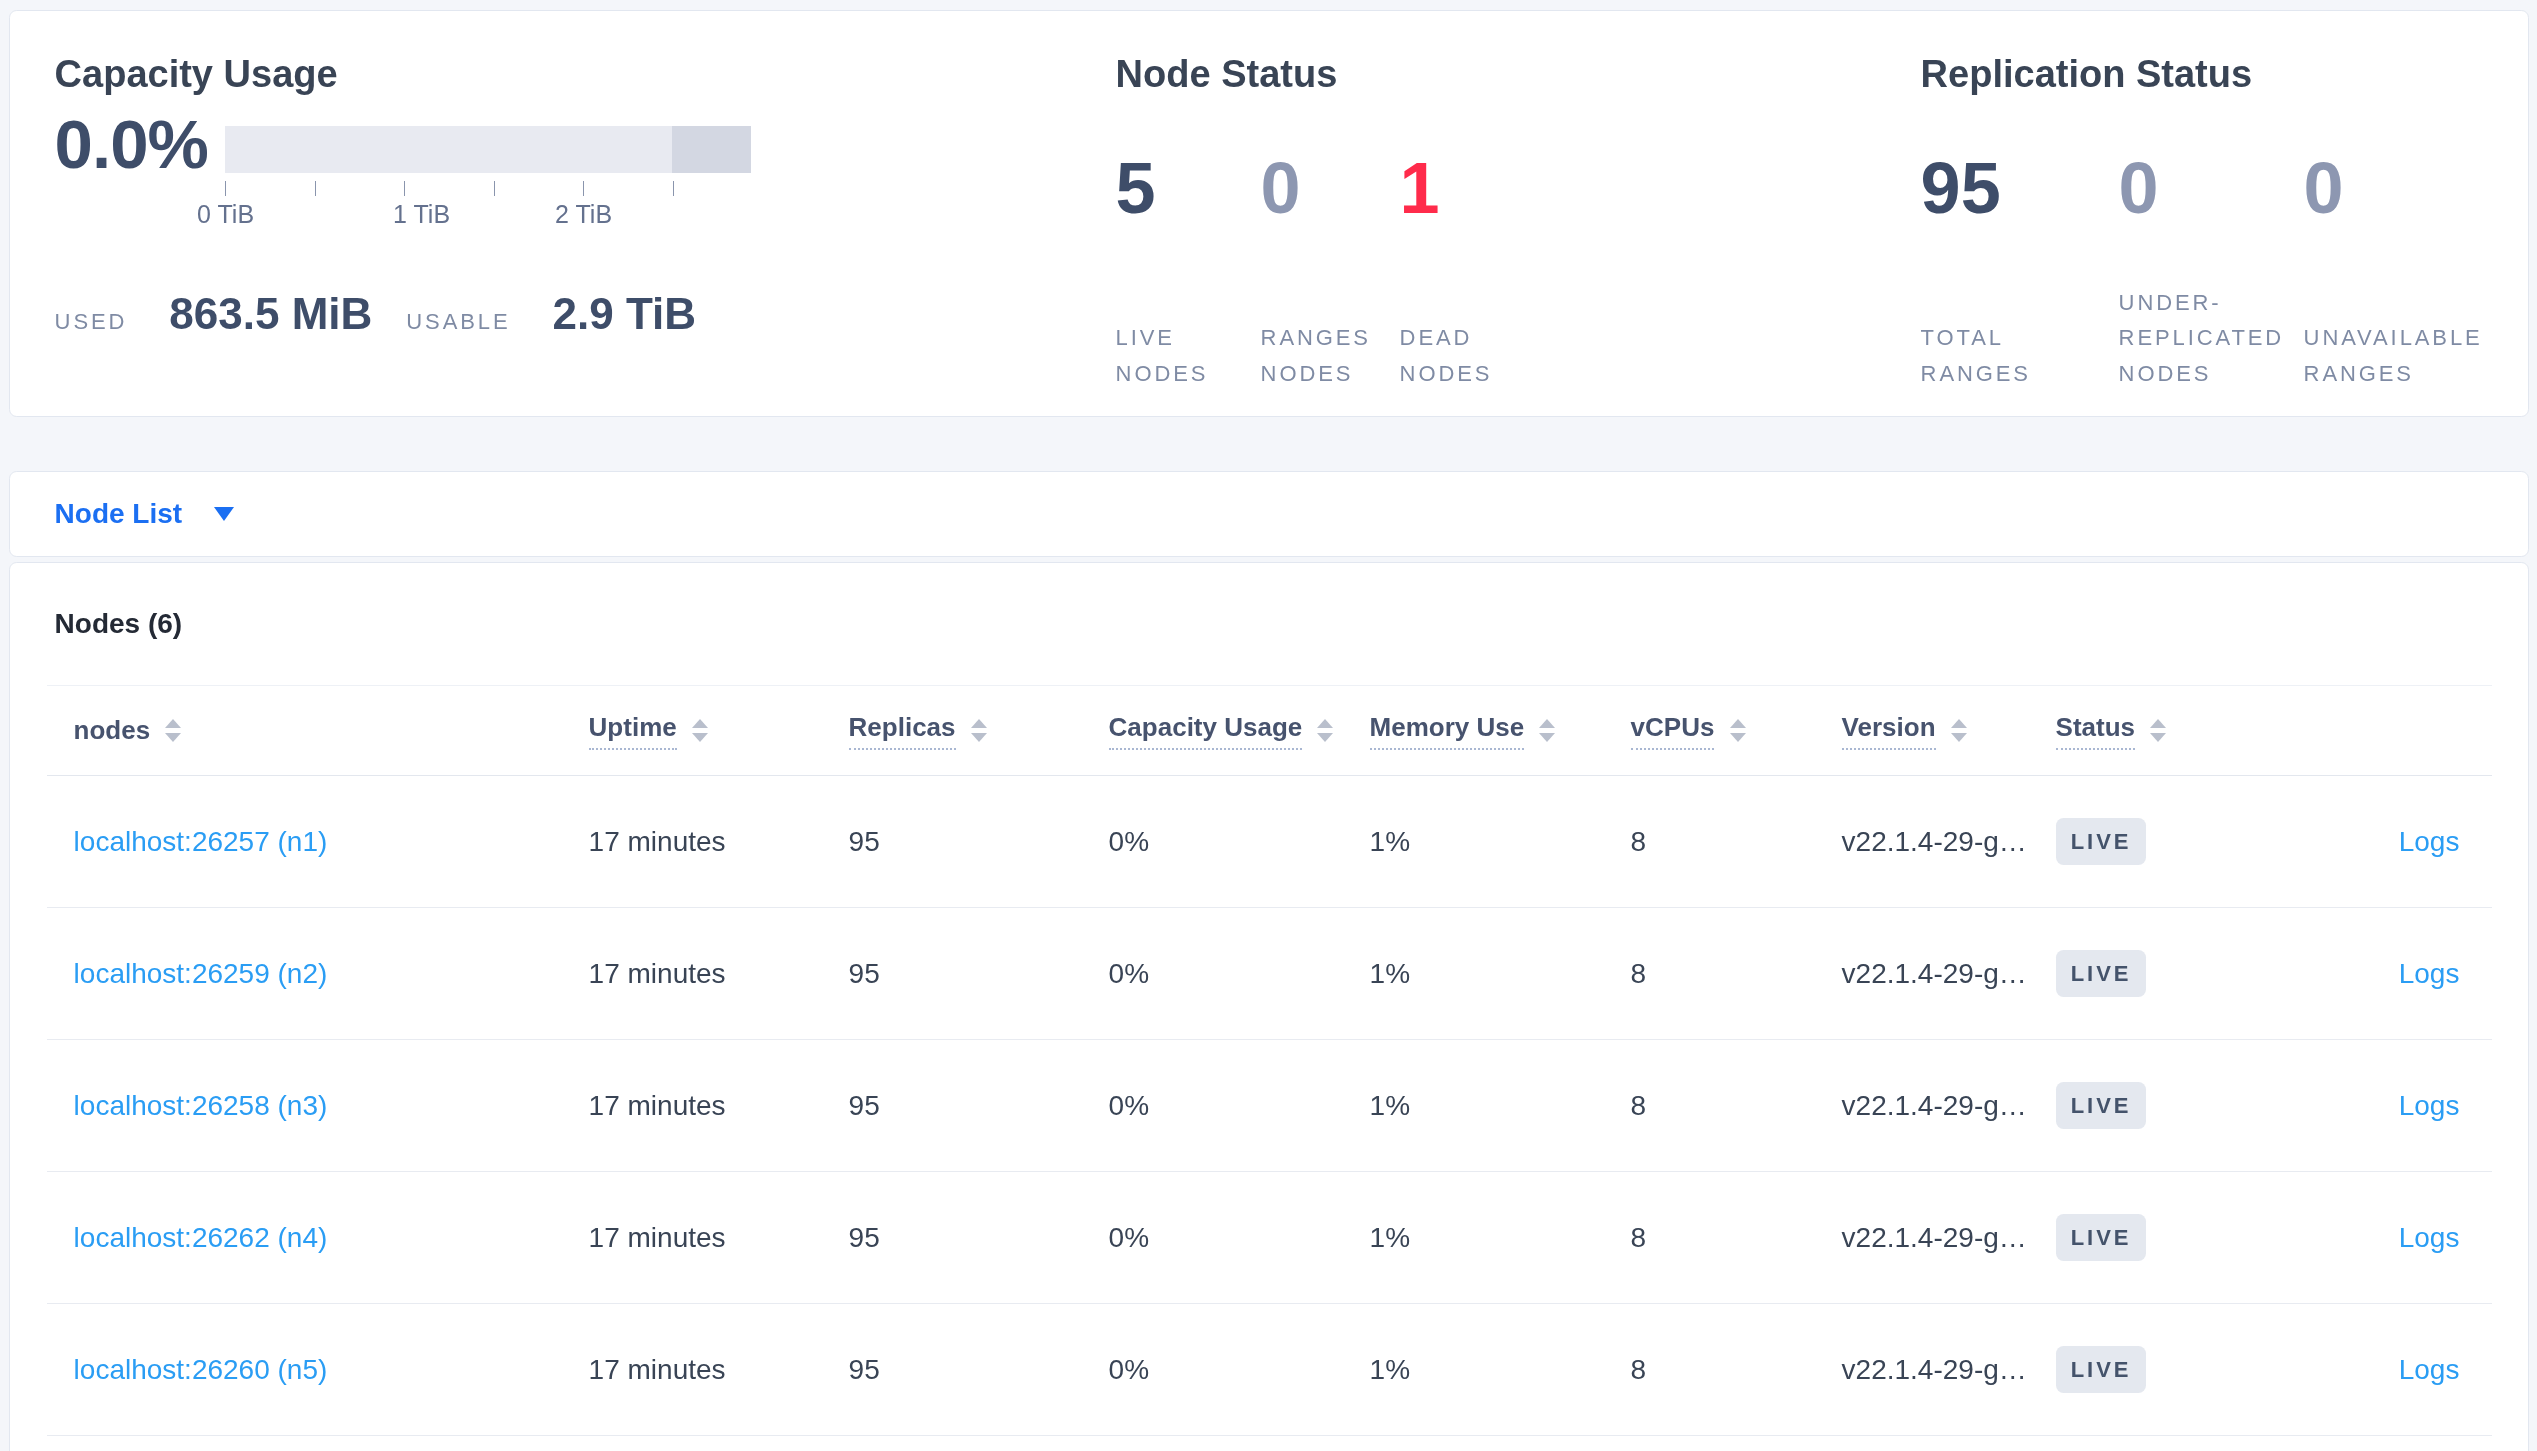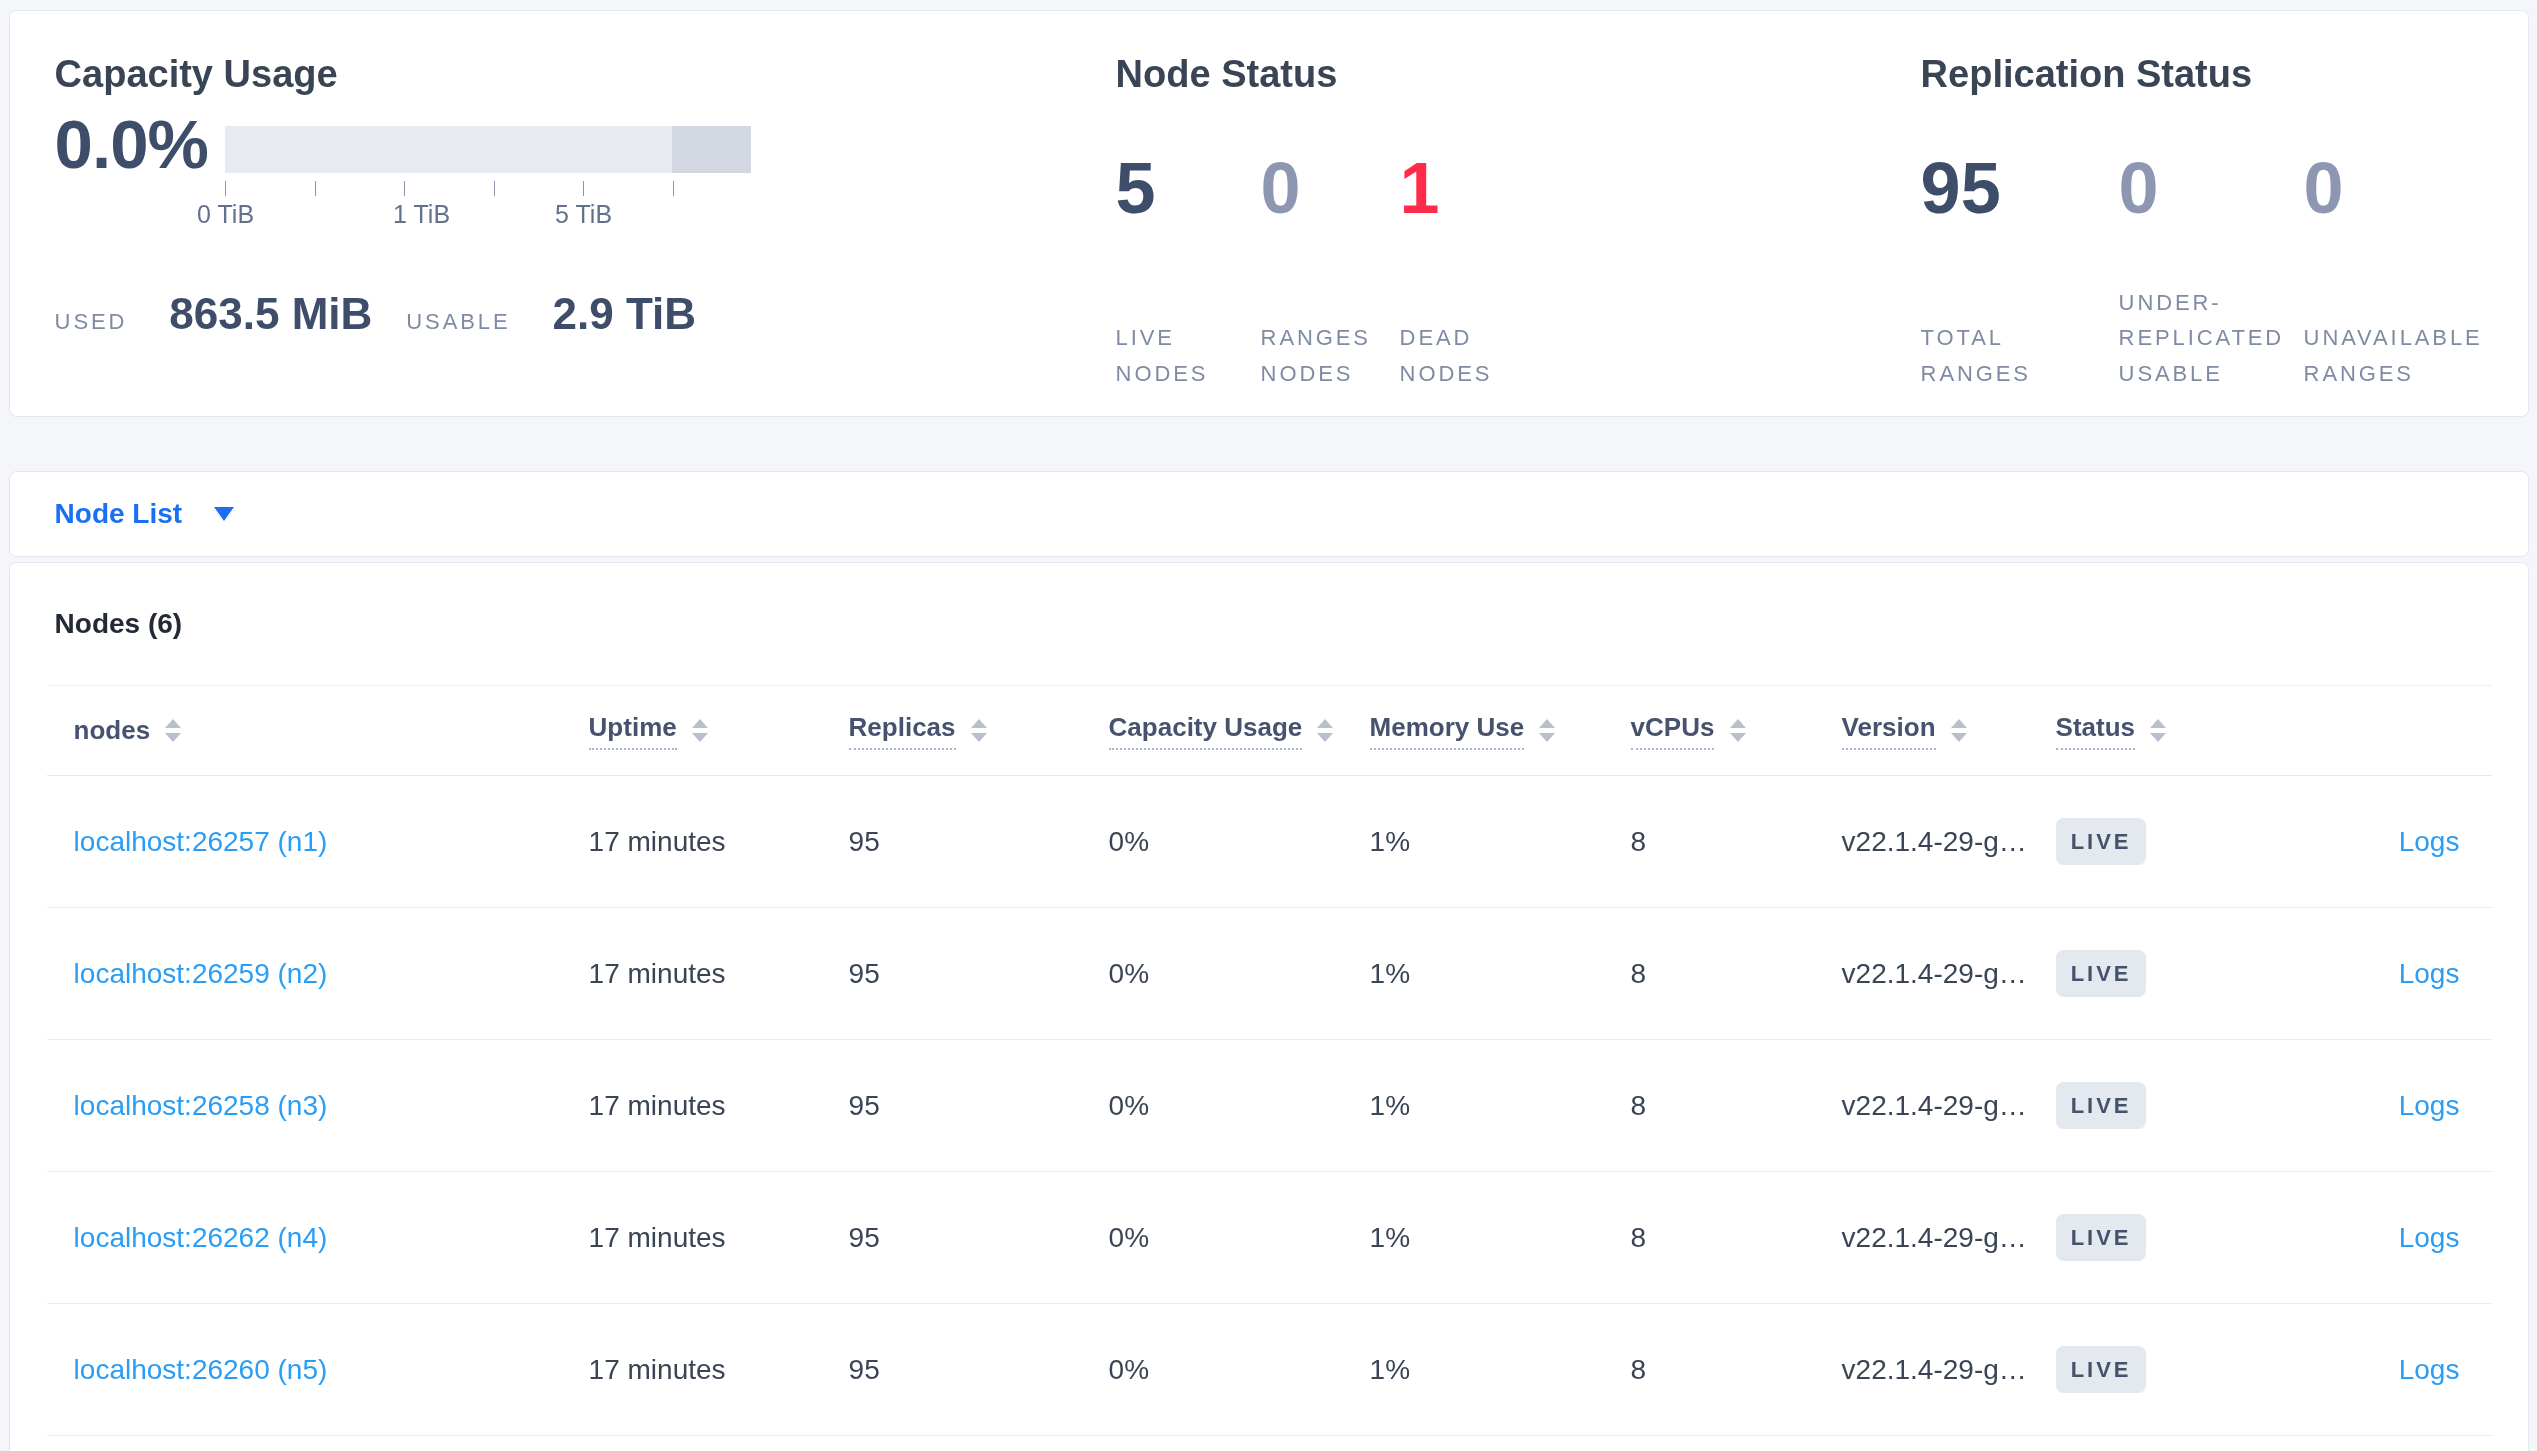--- a/index.html
+++ b/index.html
@@ -112,21 +112,21 @@
             <div class="tick" style="left:0"></div>
             <div class="tick" style="left:90px"></div>
             <div class="tick" style="left:179px"></div>
             <div class="tick" style="left:269px"></div>
             <div class="tick" style="left:358px"></div>
             <div class="tick" style="left:448px"></div>
           </div>
           <div class="tick-labels">
             <span style="left:1px">0 TiB</span>
             <span style="left:197px">1 TiB</span>
-            <span style="left:359px">5 TiB</span>
+            <span style="left:359px">2 TiB</span>
           </div>
         </div>
       </div>
       <div class="cap-stats">
         <span class="cap-label">USED</span>
         <span class="cap-value">863.5 MiB</span>
         <span class="cap-pair2">
           <span class="cap-label">USABLE</span>
           <span class="cap-value">2.9 TiB</span>
         </span>
@@ -157,21 +157,21 @@
   <div class="section">
     <div class="section-title">Replication Status</div>
     <div class="section-body">
       <div class="stats-row">
         <div class="stat rs-col1">
           <div class="stat-value v-dark">95</div>
           <div class="stat-label w150">TOTAL RANGES</div>
         </div>
         <div class="stat rs-col2">
           <div class="stat-value v-muted">0</div>
-          <div class="stat-label w210">UNDER-REPLICATED USABLE</div>
+          <div class="stat-label w210">UNDER-REPLICATED NODES</div>
         </div>
         <div class="stat">
           <div class="stat-value v-muted">0</div>
           <div class="stat-label w250">UNAVAILABLE RANGES</div>
         </div>
       </div>
     </div>
   </div>
 
 </div>

